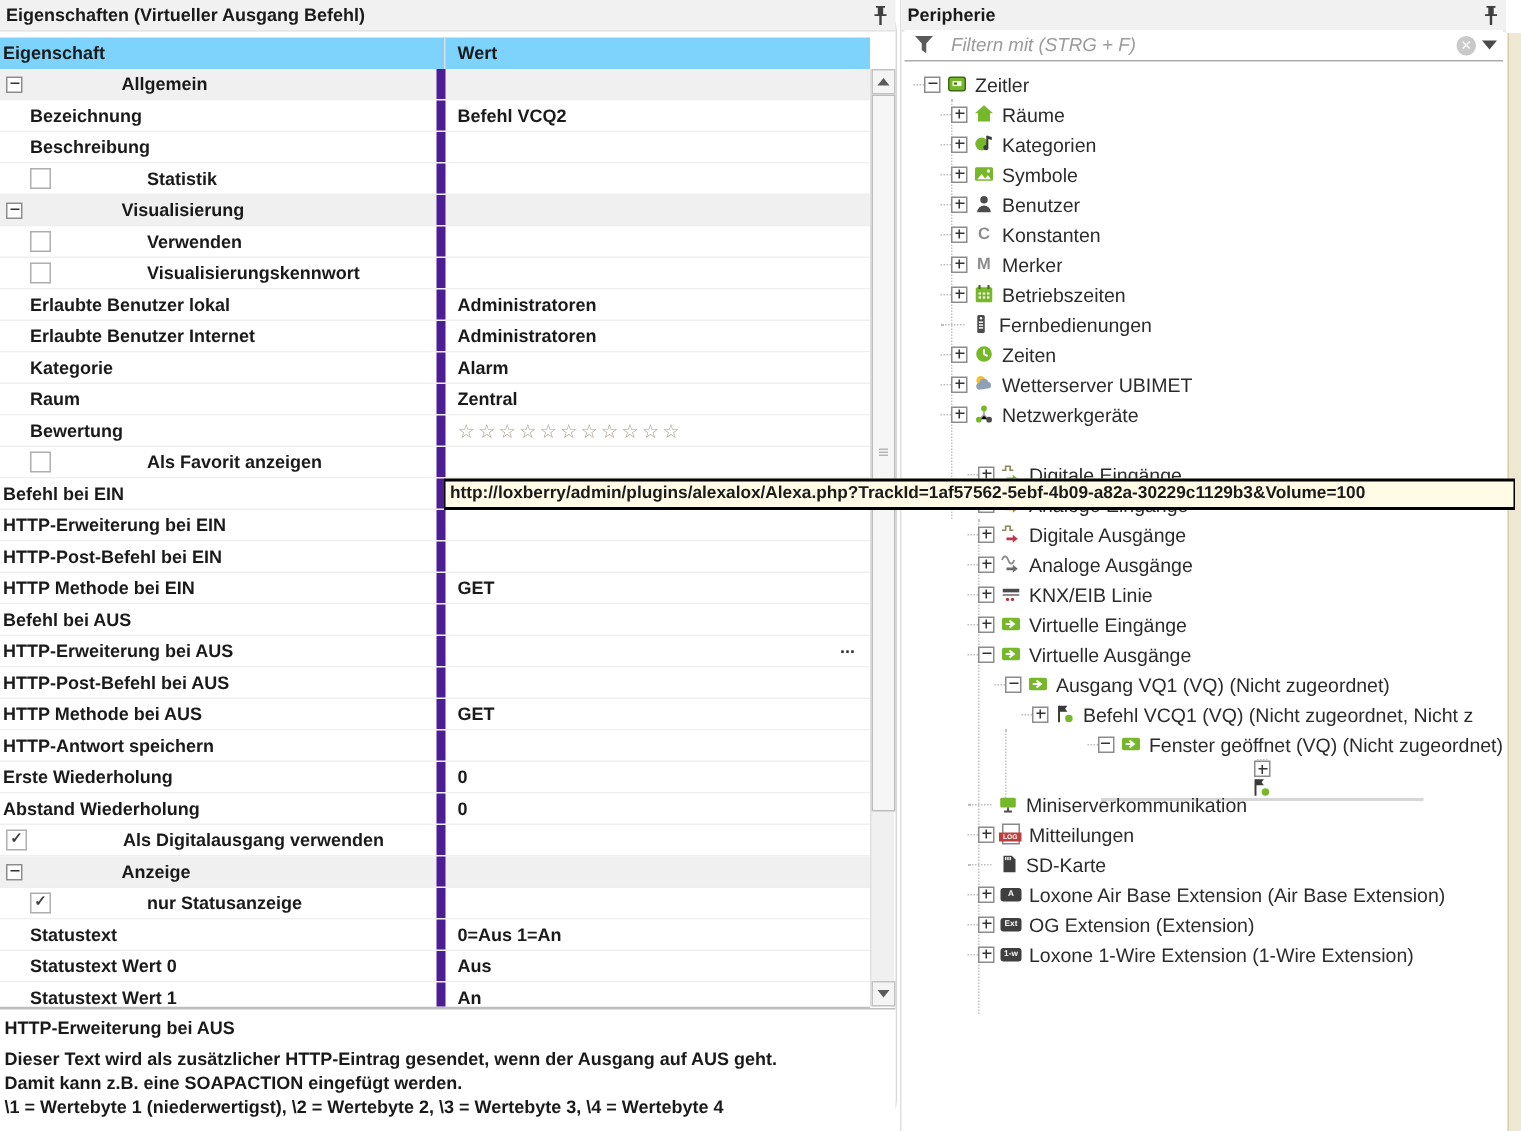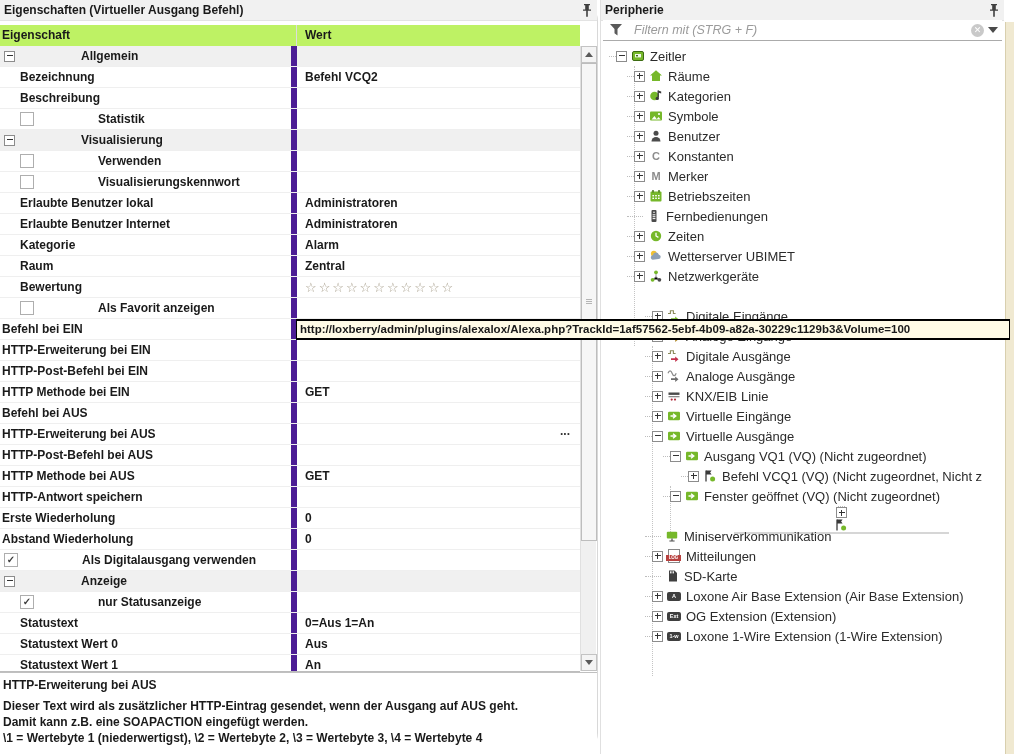--- a/index.html
+++ b/index.html
@@ -6,21 +6,21 @@
   body{width:1014px;height:754px;position:relative;overflow:hidden;background:#fff;
        font-family:"Liberation Sans",sans-serif;color:#1a1a1a;}
   
   .titlebar{height:20px;background:#f1f1f1;display:flex;align-items:center;
             padding:0 4px;font-size:12px;font-weight:bold;border-bottom:1px solid #e3e3e3;}
   .titlebar .spacer{flex:1}
   .pin{width:12px;height:13px;display:flex;align-items:center;justify-content:center;}
   
   #left-panel{position:absolute;left:0;top:0;width:597px;height:754px;border-right:1px solid #d8d8d8;border-radius:21px;}
   #grid-header{position:absolute;left:0;top:25px;width:580px;height:21px;display:flex;
-               font-size:12px;font-weight:bold;border-bottom:1px solid #cfcfcf;background:#bef264;justify-content:space-between;}
+               font-size:12px;font-weight:bold;border-bottom:1px solid #cfcfcf;background:#7dd3fc;justify-content:space-between;}
   #grid-header .hl{width:297px;padding:3px 0 0 2px;border-right:1px solid #dcdcdc;box-sizing:border-box;}
   #grid-header .hr{flex:1;padding:3px 0 0 8px;}
   #prop-rows{position:absolute;left:0;top:46px;width:580px;height:625px;overflow:hidden;
              border-bottom:1px solid #bdbdbd;}
   .prow{height:21px;display:flex;font-size:12px;font-weight:bold;border-bottom:1px solid #efefef;
         box-sizing:border-box;background:#fff;}
   .prow.group{background:#f0f0f0;}
   .pcell{display:flex;align-items:center;box-sizing:border-box;overflow:hidden;white-space:nowrap;}
   .plabel{width:297px;border-right:6px solid #4c1d95;gap:29px;}
   .pvalue{flex:1;padding-left:8px;position:relative;}
@@ -645,21 +645,21 @@
         <span class="exp plus"></span>
         <span class="ticon">
           <svg width="14" height="14" viewBox="0 0 14 14">
             <path d="M3 1.5v11" stroke="#3a3a3a" stroke-width="1.3"></path>
             <path d="M3 1.5h5.6L7.1 3.5l1.5 2H3z" fill="#3a3a3a"></path>
             <circle cx="9.6" cy="10" r="2.5" fill="#76b82a"></circle>
           </svg>
         </span>
         <span class="tlabel">Befehl VCQ1 (VQ) (Nicht zugeordnet, Nicht z</span>
       </div>
-      <div class="trow" style="padding-left: 60px;">
+      <div class="trow" style="padding-left: 60px; justify-content: flex-end;">
         <span class="leader" style="width: 7px;"></span>
         <span class="exp"></span>
         <span class="ticon">
           <svg width="14" height="14" viewBox="0 0 14 14">
             <rect x="1" y="2.8" width="12" height="8.4" rx="1.2" fill="#76b82a"></rect>
             <path d="M3.5 7h4.4M6 4.7 8.8 7 6 9.3" stroke="#fff" stroke-width="1.4" fill="none"></path>
           </svg>
         </span>
         <span class="tlabel">Fenster geöffnet (VQ) (Nicht zugeordnet)</span>
       </div>

